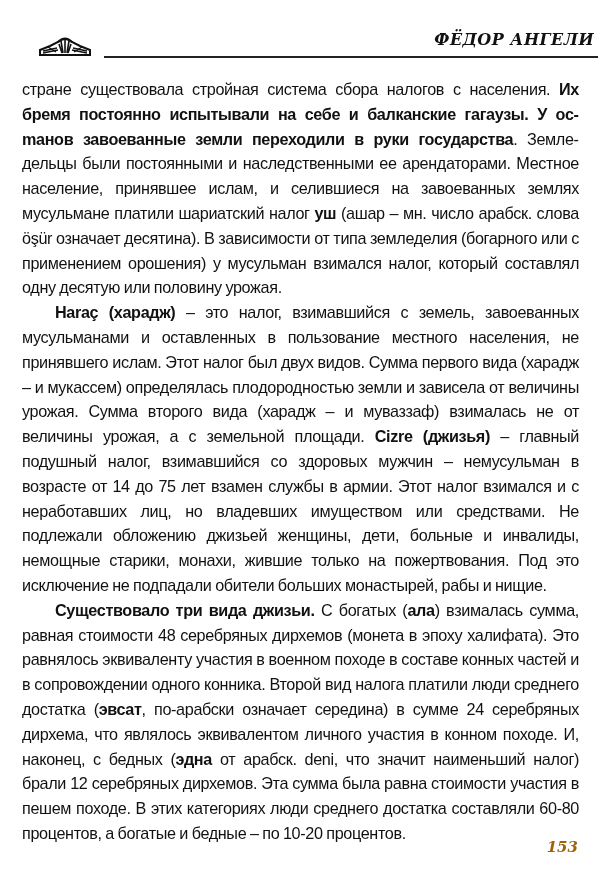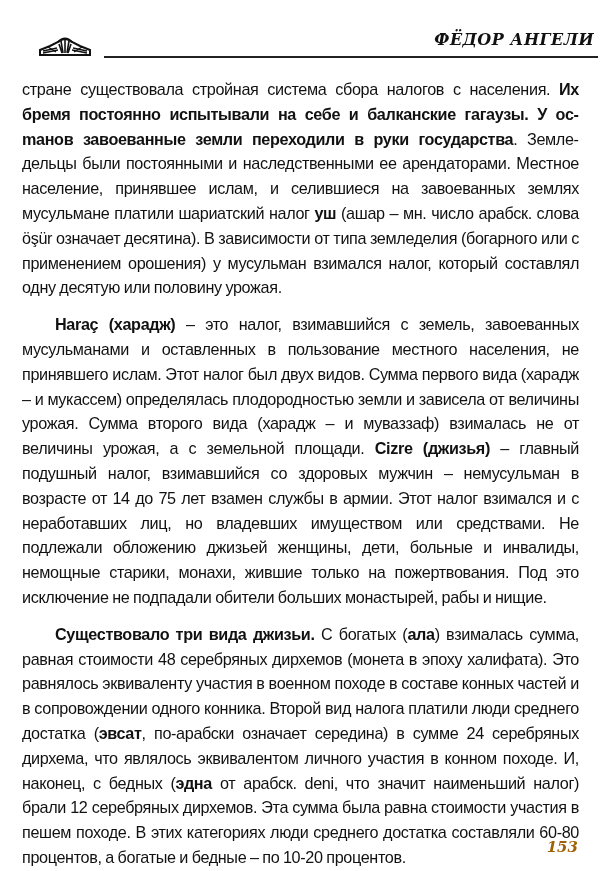--- a/index.html
+++ b/index.html
@@ -59,21 +59,20 @@
     text-align: justify;
     letter-spacing: -0.35px;
     word-spacing: -0.5px;
   }
   .content p {
     margin: 0;
     hyphens: manual;
   }
   .content p.indent {
     text-indent: 33px;
-    margin-top: 12px;
   }
   .content b {
     font-weight: bold;
   }
   .page-number {
     position: absolute;
     right: 22px;
     top: 838px;
     font-family: "DejaVu Serif", "Liberation Serif", serif;
     font-weight: bold;

